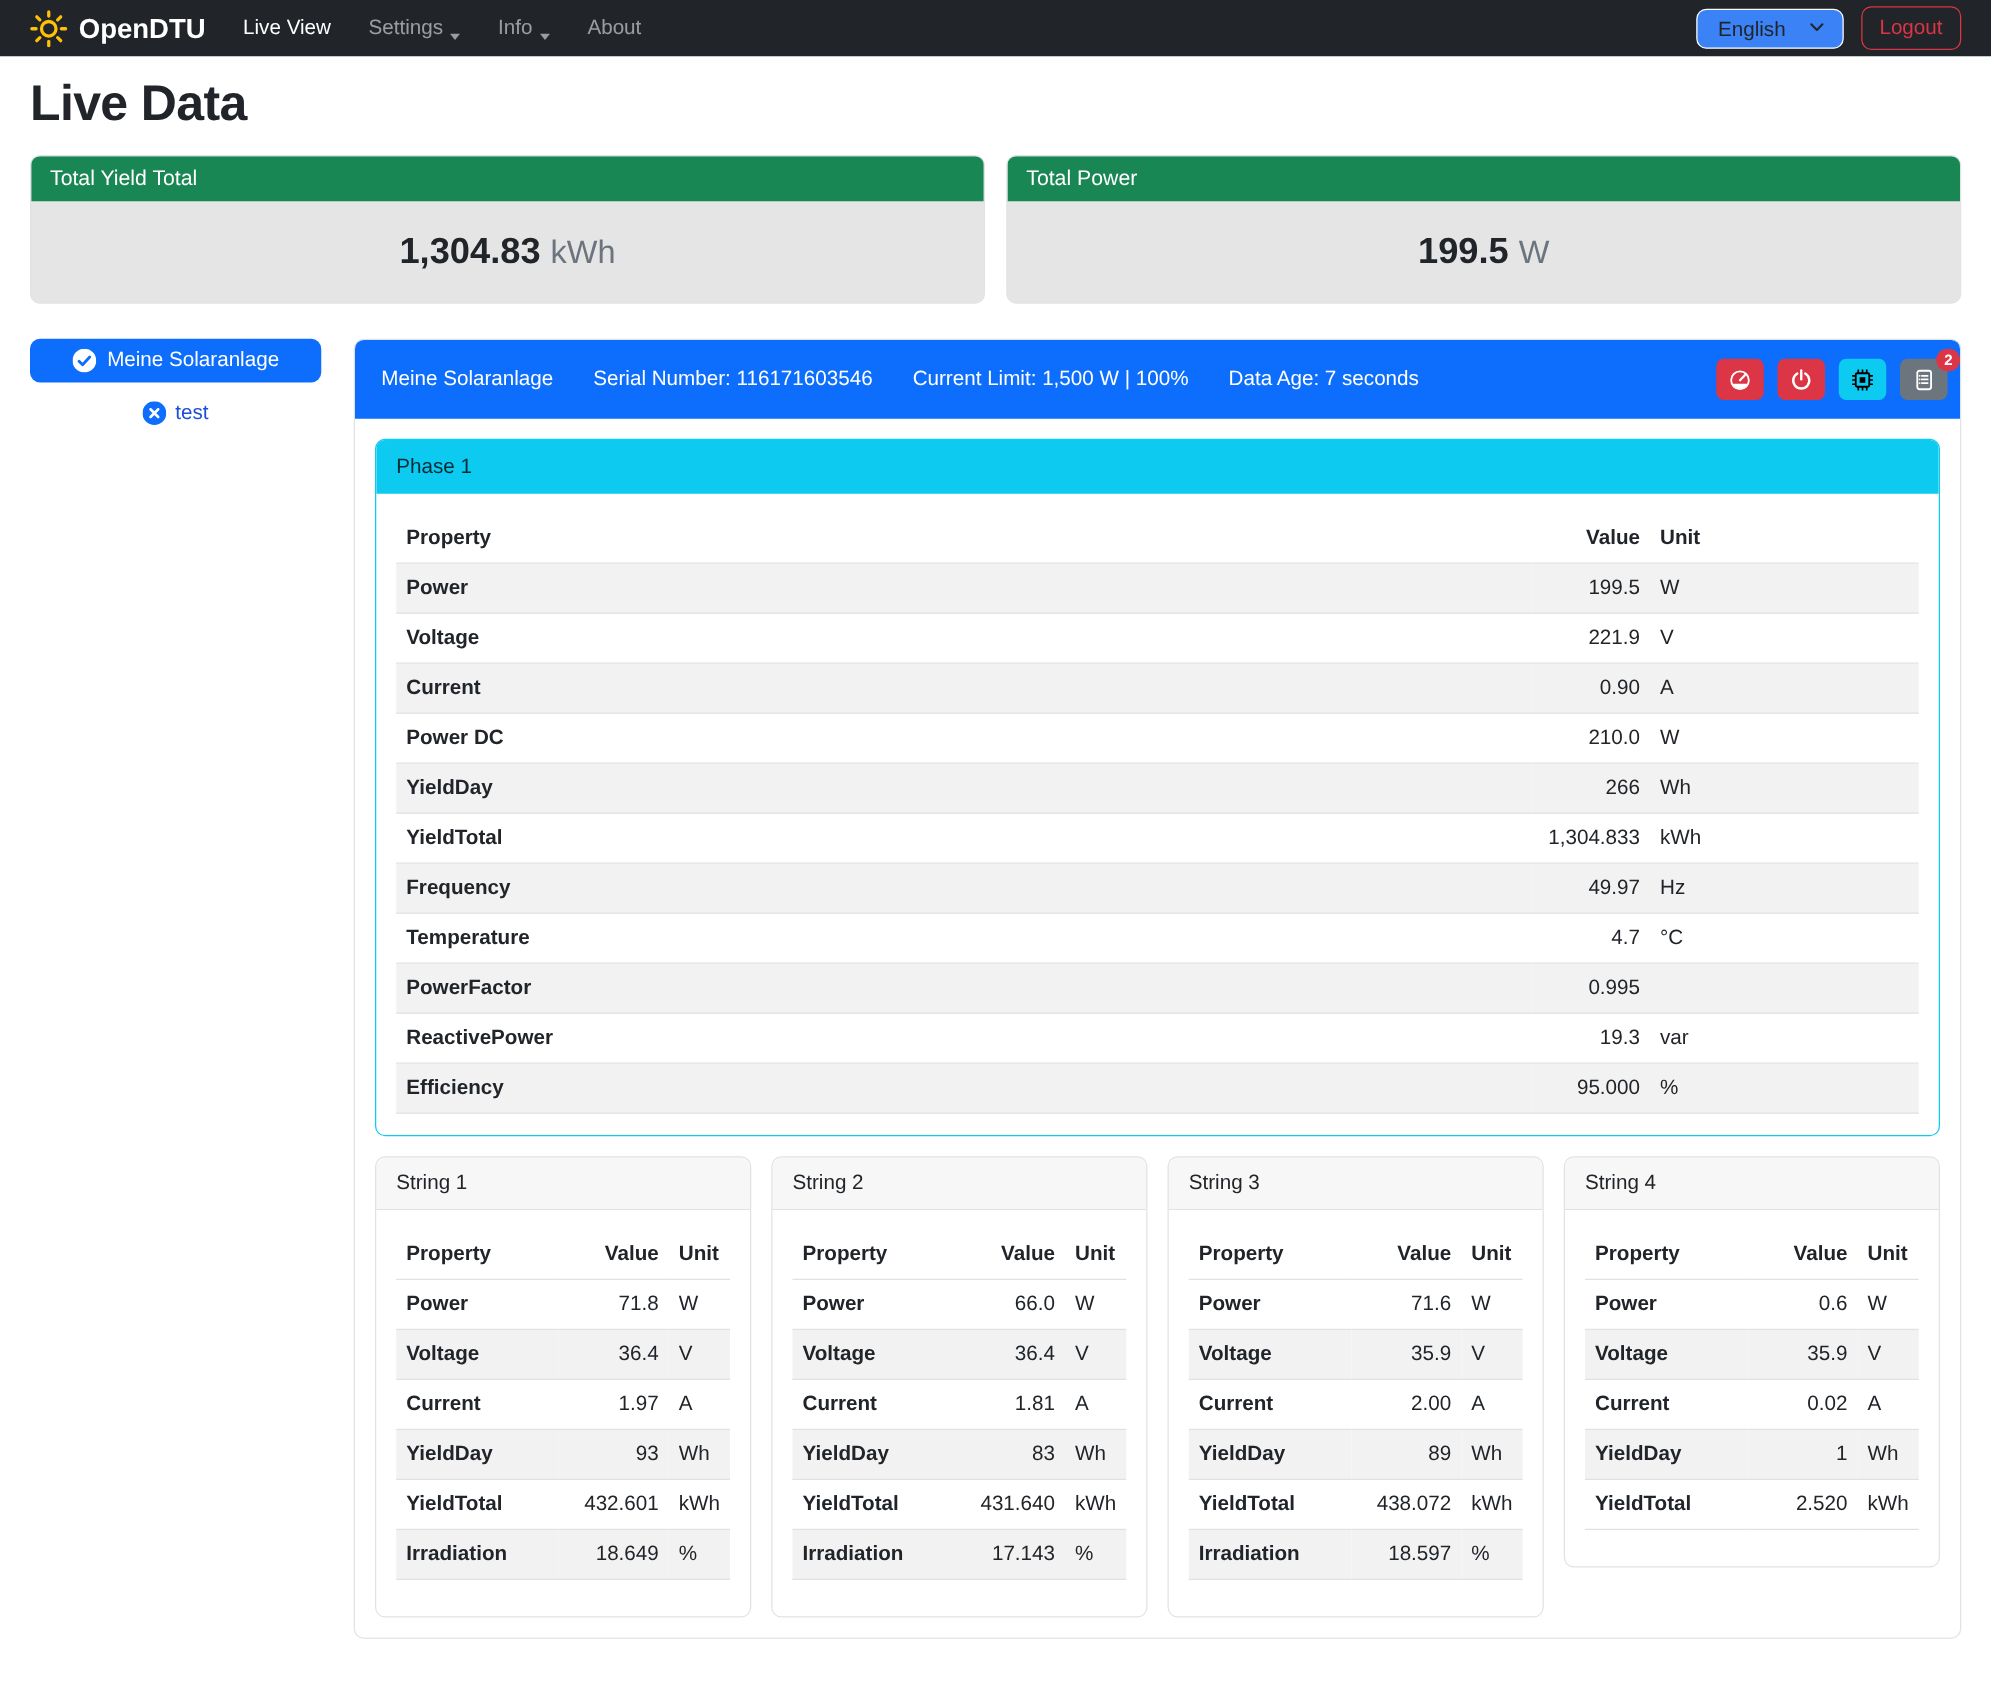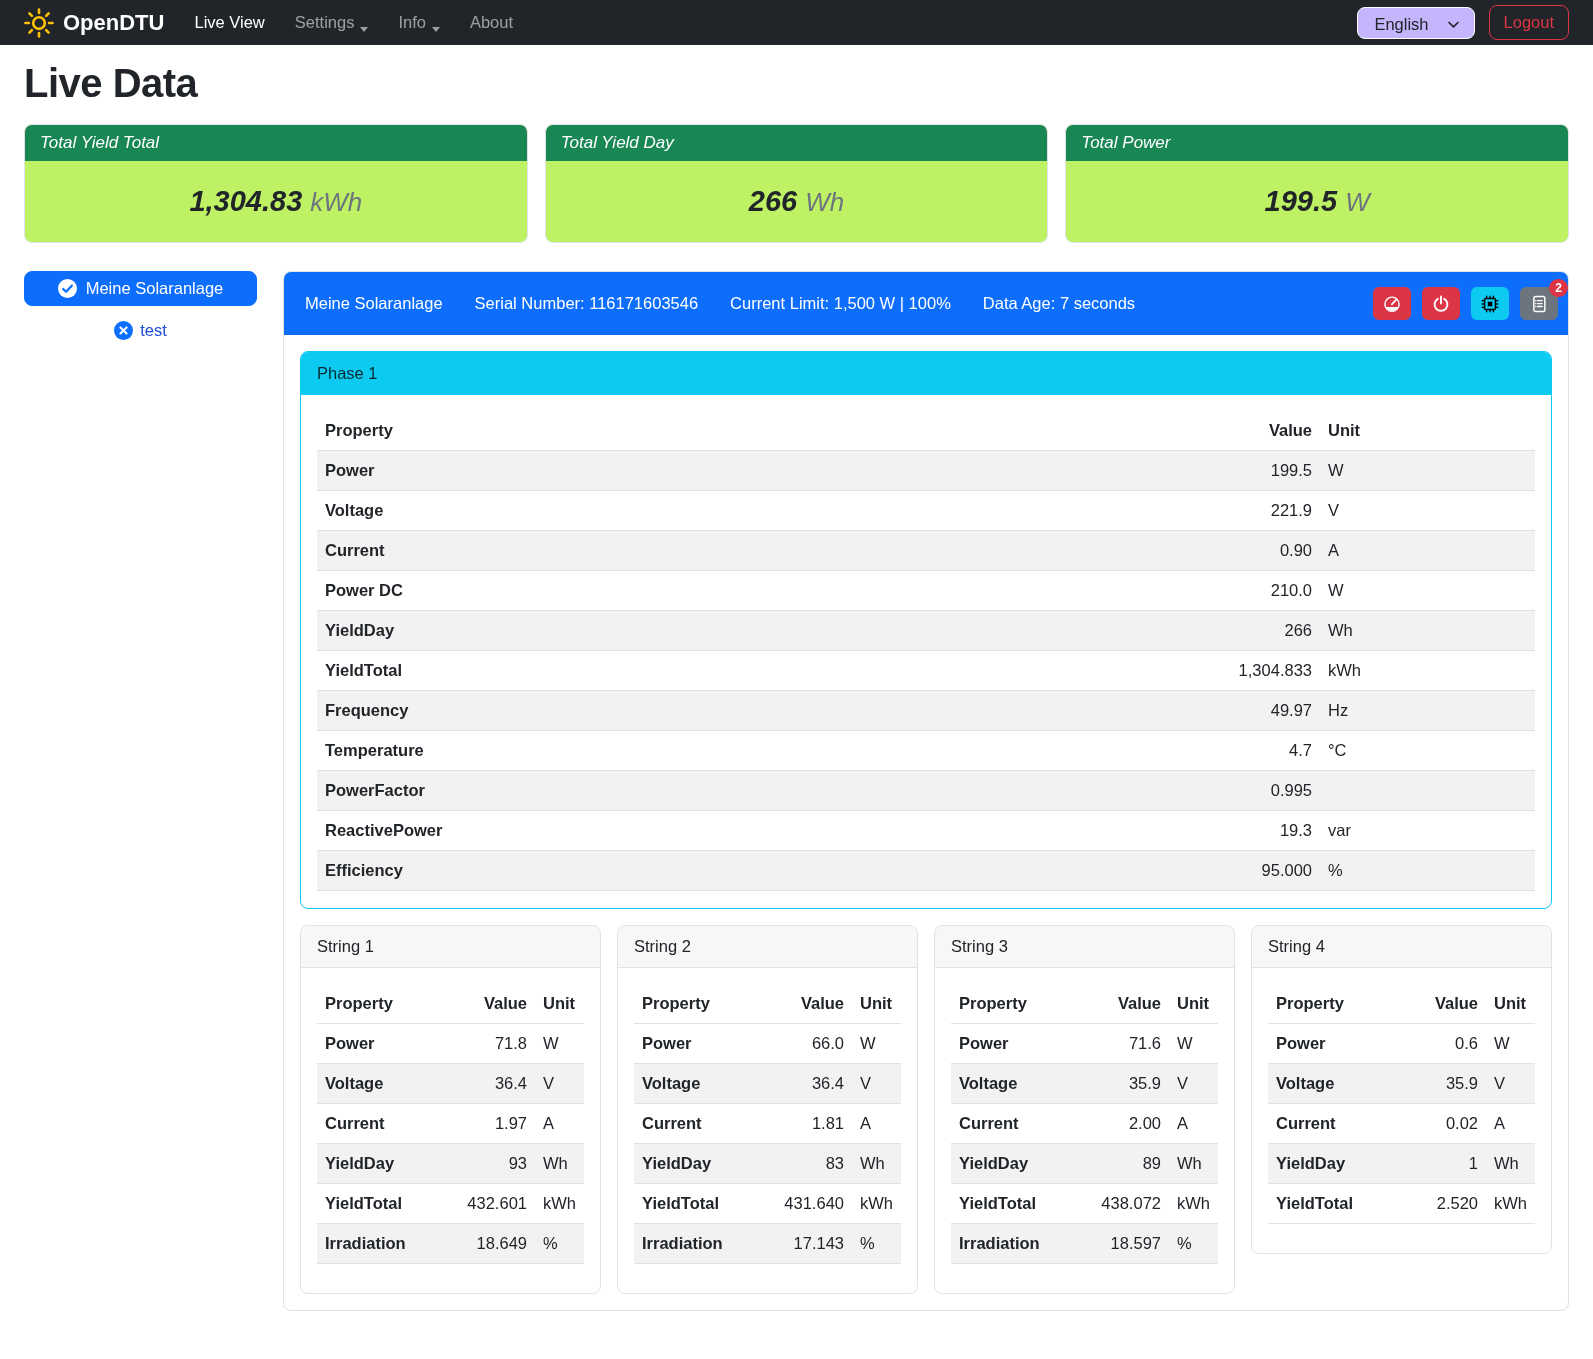--- a/index.html
+++ b/index.html
@@ -15,35 +15,35 @@
     height:45px; background:#212529; display:flex; align-items:center;
     padding:0 24px;
   }
   .brand { display:flex; align-items:center; gap:9px; color:#fff; font-size:22px; font-weight:700; }
   .nav-links { display:flex; align-items:center; gap:30px; margin-left:30px; }
   .nav-link { color:rgba(255,255,255,.55); font-size:16.5px; cursor:pointer; display:flex; align-items:flex-end; gap:6px; }
   .nav-link.active { color:#fff; font-weight:500; }
   .caret { width:0; height:0; border-left:4.5px solid transparent; border-right:4.5px solid transparent; border-top:5px solid rgba(255,255,255,.55); display:inline-block; margin-top:2px; }
   .nav-right { margin-left:auto; display:flex; align-items:center; gap:14px; }
   .lang-select {
-    background:#c4b5fd; color:#212529; border:1px solid #fff; border-radius:8px;
-    padding:7px 14px 4px 16px; font-size:16.5px; display:flex; align-items:center; gap:18px; cursor:pointer;
+    background:#3b82f6; color:#212529; border:1px solid #fff; border-radius:8px;
+    padding:7px 14px 4px 16px; font-size:16.5px; display:flex; align-items:flex-start; gap:18px; cursor:pointer;
   }
   .logout-btn {
     background:transparent; color:#dc3545; border:1px solid #dc3545; border-radius:8px;
     padding:7px 14px; font-size:16.5px; cursor:pointer; font-family:inherit;
   }
 
   
   .container { padding:0 24px; }
   .page-title { font-size:40px; font-weight:700; margin:16px 0 18px 0; letter-spacing:-0.5px; }
 
   
   .summary-row { display:flex; gap:17px; }
-  .summary-card { flex:1; border:1px solid #dfe3e7; border-radius:8px; overflow:hidden; background:#bef264;font-style:italic; }
+  .summary-card { flex:1; border:1px solid #dfe3e7; border-radius:8px; overflow:hidden; background:#e5e5e5; }
   .summary-card .sc-head { background:#198754; color:#fff; padding:8px 15px; font-size:17px; }
   .summary-card .sc-body { padding:24px 16px; text-align:center; }
   .sc-value { font-size:29px; font-weight:700; color:#212529; }
   .sc-unit { font-size:26px; color:#6c757d; margin-left:8px; }
 
   
   .main-row { display:flex; margin-top:28px; align-items:flex-start; }
   .sidebar { width:233px; flex-shrink:0; margin-right:26px; }
   .inv-select-btn {
     width:100%; background:#0d6efd; border:1px solid #0d6efd; color:#fff; border-radius:8px;
@@ -149,24 +149,20 @@
   </div>
 </nav>
 
 <div class="container">
   <h1 class="page-title">Live Data</h1>
 
   <div class="summary-row">
     <div class="summary-card">
       <div class="sc-head">Total Yield Total</div>
       <div class="sc-body"><span class="sc-value">1,304.83</span><span class="sc-unit">kWh</span></div>
-    </div>
-    <div class="summary-card">
-      <div class="sc-head">Total Yield Day</div>
-      <div class="sc-body"><span class="sc-value">266</span><span class="sc-unit">Wh</span></div>
     </div>
     <div class="summary-card">
       <div class="sc-head">Total Power</div>
       <div class="sc-body"><span class="sc-value">199.5</span><span class="sc-unit">W</span></div>
     </div>
   </div>
 
   <div class="main-row">
 
     <div class="sidebar">

